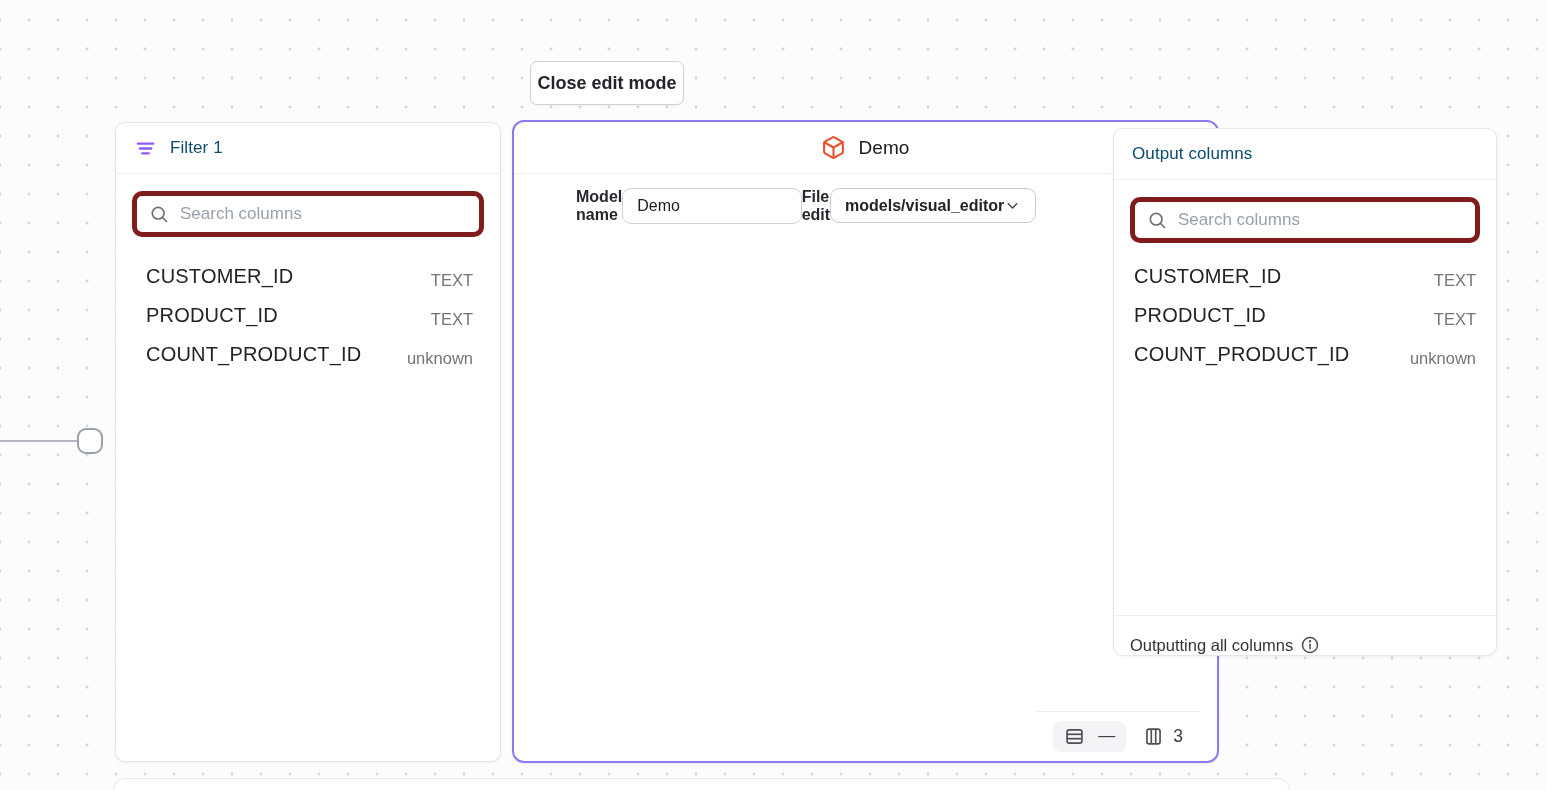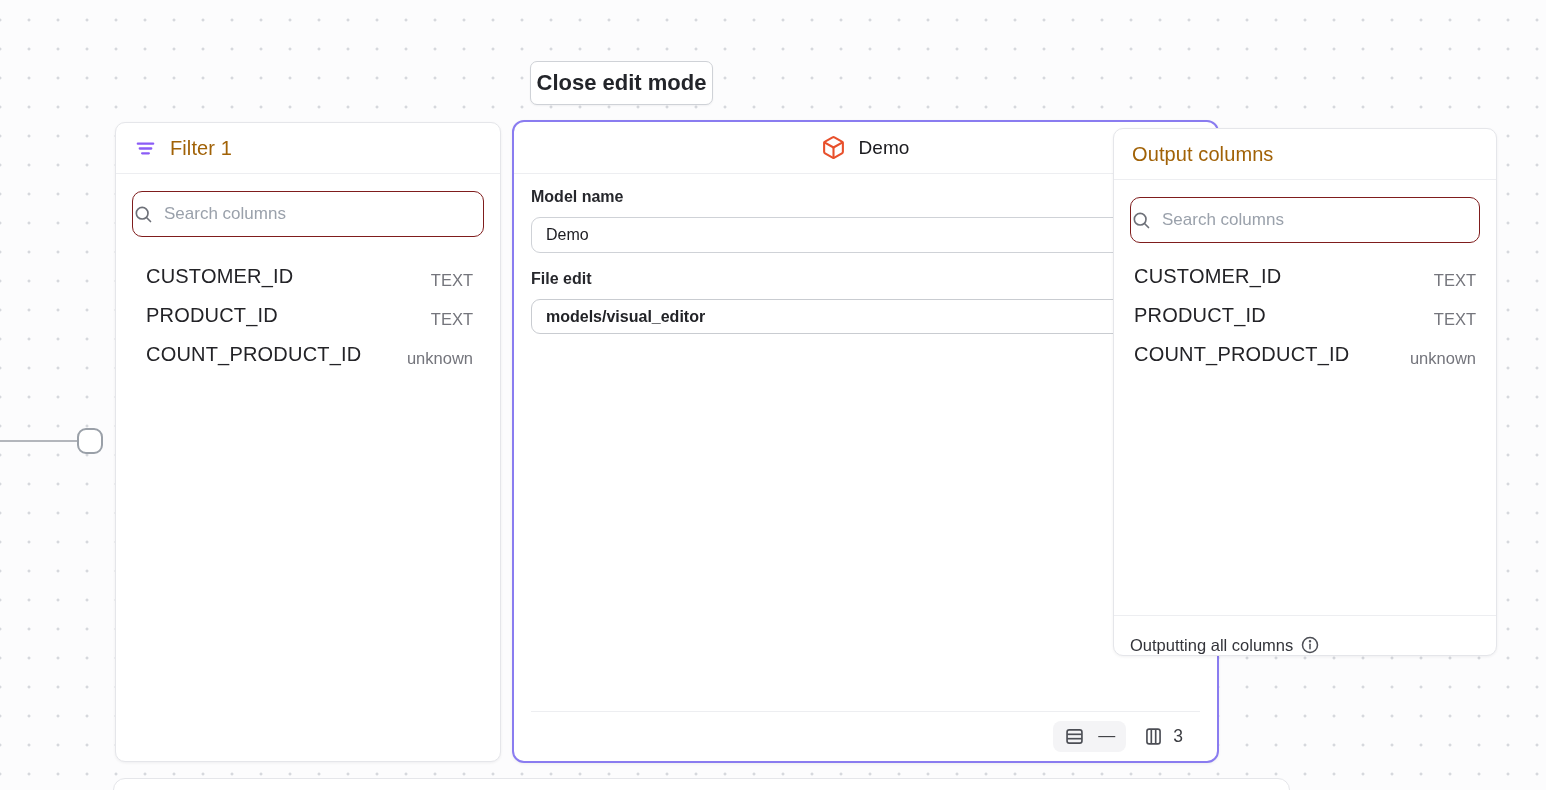--- a/index.html
+++ b/index.html
@@ -10,24 +10,24 @@
     background-image:radial-gradient(circle, #c9ccd2 1.15px, transparent 1.3px);
     background-size:29px 29px;
     background-position:-14.5px 5.5px;
     position:relative;
     color:#1c1c21;
   }
   .abs { position:absolute; }
 
   
   .close-btn {
-    left:530px; top:61px; width:183px; height:44px;
+    left:530px; top:61px; width:154px; height:44px;
     background:#fff; border:1px solid #cfd2d7; border-radius:7px;
     display:flex; align-items:center; justify-content:center;
-    font-size:22px; font-weight:700; color:#23252a;
+    font-size:18px; font-weight:700; color:#23252a;
     box-shadow:0 1px 2px rgba(16,24,40,.05);
     cursor:pointer;
   }
 
   
   .edge-line { left:0; top:440px; width:79px; height:2px; background:#b3b6bc; }
   .edge-handle {
     left:77px; top:428px; width:26px; height:26px;
     background:#fff; border:2px solid #9aa0a8; border-radius:9px;
   }
@@ -42,52 +42,52 @@
   .panel-mid   { left:512px;  top:120px; width:707px; height:643px;
                  border:2px solid #8а7cf0; border:2px solid #8a7cf0; border-radius:12px; }
   .panel-right { left:1113px; top:128px; width:384px; height:528px; }
   .panel-bottom{ left:113px;  top:778px; width:1177px; height:40px;
                  background:#fff; border:1px solid #e5e6ea; border-radius:12px; }
 
   .panel-header {
     height:50px; flex:0 0 50px; display:flex; align-items:center;
     padding:0 18px; gap:13px;
   }
-  .panel-title { font-size:20px; color:#a16207; letter-spacing:.1px; }
+  .panel-title { font-size:17px; color:#0c4a6e; letter-spacing:.1px; }
   .divider { height:1px; background:#edeef1; flex:0 0 1px; }
 
   
   .mid-header { position:relative; justify-content:center; gap:12px; height:51px; flex-basis:51px; }
   .mid-title { font-size:19px; color:#1b1b1f; }
   .mid-actions { position:absolute; right:16px; top:0; height:100%;
                  display:flex; align-items:center; gap:22px; }
   .icon-btn { display:flex; align-items:center; justify-content:center; cursor:pointer; background:none; border:none; }
 
   
   .search-wrap {
     margin:17px 16px 0 16px; height:46px; flex:0 0 46px;
-    border:1px solid #7f1d1d; border-radius:10px;
-    display:flex; align-items:center; gap:11px; padding:0 0; background:#fff;
+    border:5px solid #7f1d1d; border-radius:10px;
+    display:flex; align-items:center; gap:11px; padding:0 12px; background:#fff;
   }
   .search-wrap input {
     border:none; outline:none; flex:1; font-family:"Liberation Sans",sans-serif;
     font-size:17px; color:#1c1c21; background:transparent;
   }
   .search-wrap input::placeholder { color:#9aa1ab; }
 
   
   .col-list { display:flex; flex-direction:column; }
   .col-list.left-list  { padding:20px 27px 0 30px; }
   .col-list.right-list { padding:14px 20px 0 20px; }
   .col-row { height:39px; display:flex; align-items:center; justify-content:space-between; }
   .col-name { font-size:20px; color:#232327; letter-spacing:.2px; }
   .col-type { font-size:16.5px; color:#74757c;margin-top:8px; }
 
   
-  .mid-body { padding:14px 17px 0 17px; flex:1; display:flex; flex-direction:column; }
+  .mid-body { padding:14px 17px 0 17px; flex:1; display:flex; flex-direction:row;margin-left:45px; }
   .field-label { font-size:16px; font-weight:700; color:#26272c; margin-bottom:11px; }
   .text-input {
     height:36px; width:100%; border:1px solid #cfd2d7; border-radius:9px;
     padding:0 14px; font-family:"Liberation Sans",sans-serif;
     font-size:16px; color:#1c1c21; outline:none; margin-bottom:17px; background:#fff;
   }
   .select-box {
     height:35px; border:1px solid #c9ccd1; border-radius:9px;
     display:flex; align-items:center; justify-content:space-between;
     padding:4px 14px; cursor:pointer; background:#fff;

